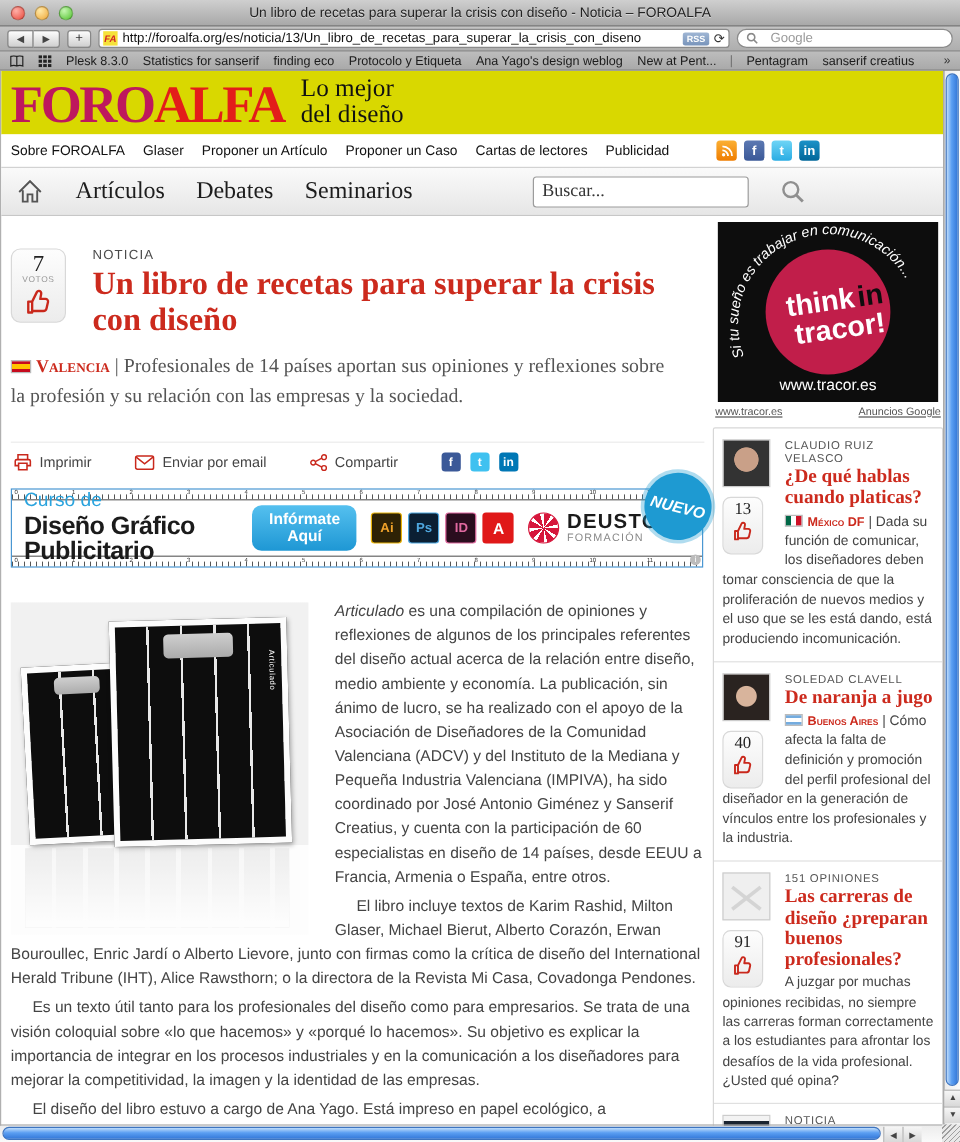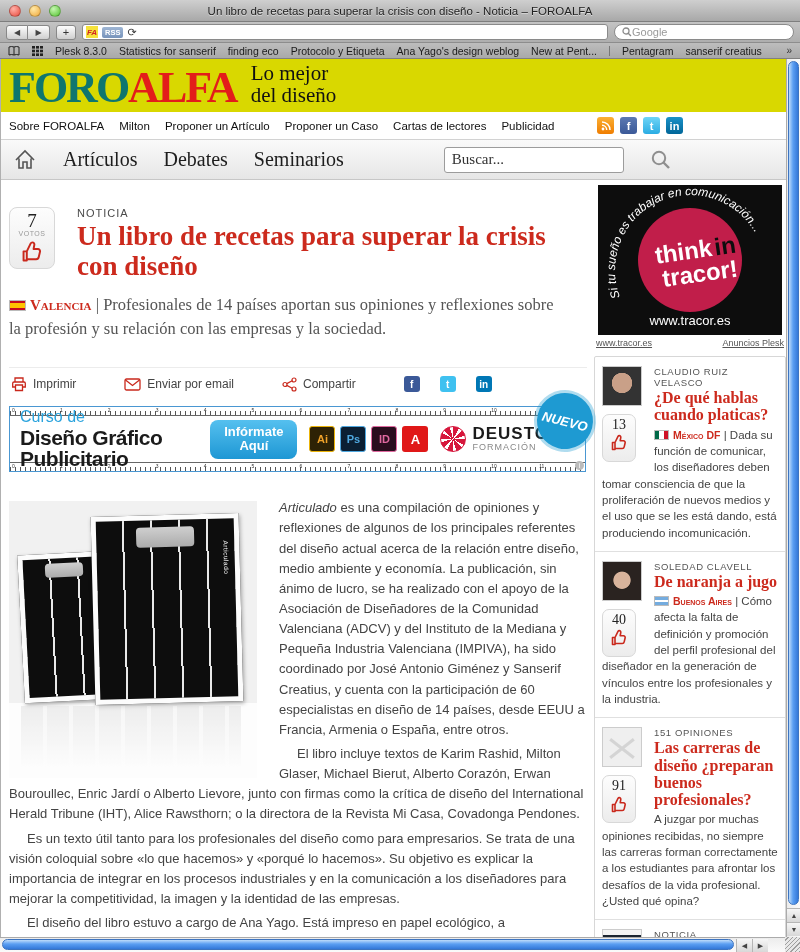--- a/index.html
+++ b/index.html
@@ -30,38 +30,38 @@
     display:flex; align-items:center; justify-content:center; }
   .addressbar { flex:1; height:16px; background:#fff; border:1px solid #8a8a8a;
     border-radius:3px; display:flex; align-items:center; padding:0 3px; gap:4px; }
   .favicon { width:12px; height:12px; background:#f6e23a; color:#d32424; font-weight:bold;
     font-size:8px; display:flex; align-items:center; justify-content:center; flex:none;font-style:italic; }
   .urltext { flex:1; font-size:11px; color:#111; white-space:nowrap; overflow:hidden; }
   .rssbadge { background:linear-gradient(#9fb6d4,#7894bb); color:#fff; font-size:7.5px;
     font-weight:bold; border-radius:2px; padding:1px 3px; flex:none; }
   .reload { font-size:11px; color:#333; flex:none; }
   .gsearch { width:180px; height:16px; background:#fff; border:1px solid #8a8a8a;
-    border-radius:9px; display:flex; align-items:center; padding:0 7px; gap:0; flex:none; }
+    border-radius:9px; display:flex; align-items:center; padding:0 7px; gap:10px; flex:none; }
   .gsearch .mag{ flex:none; }
   .gsearch span{ font-size:11px; color:#9a9a9a; }
   .bookmarksbar { height:16px; background:linear-gradient(#bdbdbd,#a9a9a9);
     border-bottom:1px solid #808080; display:flex; align-items:center; padding:0 8px;
     gap:12px; font-size:10.5px; color:#1b1b1b; white-space:nowrap; }
   .bm-ico { display:flex; align-items:center; }
   .bm-sep { width:1px; height:10px; background:#777; }
   .bm-chev { margin-left:auto; color:#333; font-size:10px; }
 
   
   .viewport { position:absolute; top:59px; left:0; width:786px; bottom:0; background:#fff;
     overflow:hidden; border-left:1px solid #b0b0b0; }
   .masthead { height:53px; background:#d9d800; display:flex; align-items:flex-end;
     padding:0 0 4px 8px; gap:14px; }
   .logo { font-family:"Liberation Serif", serif; font-weight:bold; font-size:44px;
     line-height:.9; letter-spacing:-2px; }
-  .logo .foro{ color:#0f766e; } .logo .alfa{ color:#e31d1a; }
+  .logo .foro{ color:#be185d; } .logo .alfa{ color:#e31d1a; }
   .tagline { font-family:"Liberation Serif", serif; font-size:21px; line-height:1.05;
     color:#111; padding-bottom:2px; }
   .topnav { height:27px; display:flex; align-items:center; padding:0 8px; gap:15px;
     font-size:11.5px; color:#111; background:#fff; }
   .topnav .navitem{ cursor:pointer; }
   .socials { margin-left:auto; margin-right:95px; display:flex; gap:6px; }
   .soc { width:17px; height:17px; border-radius:3px; color:#fff; font-size:11px;
     font-weight:bold; display:flex; align-items:center; justify-content:center; }
   .soc.rss{ background:linear-gradient(#fbb034,#ef7d00); }
   .soc.fb{ background:linear-gradient(#5c79b2,#3b5998); }
@@ -93,21 +93,21 @@
   .summary { margin-top:12px; width:560px; font-family:"Liberation Serif", serif;
     font-size:16.5px; line-height:1.45; color:#555; }
   .loc { font-variant:small-caps; color:#cc2a1d; font-weight:bold; font-size:15px; }
   .flag { display:inline-block; width:17px; height:11px; vertical-align:-1px;
     margin-right:4px; border:1px solid #bbb; }
   .fl-es { background:linear-gradient(#c60b1e 0 25%, #ffc400 25% 75%, #c60b1e 75%); }
   .fl-mx { background:linear-gradient(90deg,#006847 0 33%, #fff 33% 66%, #ce1126 66%); }
   .fl-ar { background:linear-gradient(#74acdf 0 33%, #fff 33% 66%, #74acdf 66%); }
 
   
-  .actions { display:flex; align-items:center; gap:20px; margin-top:26px;
+  .actions { display:flex; align-items:center; gap:8px; margin-top:26px;
     padding:8px 2px; border-top:1px solid #ececec; font-size:12px; color:#444; }
   .act { display:flex; align-items:center; gap:6px; margin-right:28px; cursor:pointer; }
   .mini { width:16px; height:16px; border-radius:3px; color:#fff; font-size:10px;
     font-weight:bold; display:flex; align-items:center; justify-content:center; cursor:pointer; }
   .mini.fb{ background:#3b5998; } .mini.tw{ background:#3fc1f0; } .mini.li{ background:#0077b5; }
 
   
   .banner { position:relative; width:577px; height:66px; margin-top:6px;
     border:1px solid #4a97d2; background:#fff; overflow:visible; }
   .ruler { position:absolute; left:0; right:0; height:9px;
@@ -238,20 +238,21 @@
   </div>
 
   <div class="toolbar">
     <div class="navbtns">
       <div class="navbtn">◀</div>
       <div class="navbtn">▶</div>
     </div>
     <div class="addbtn">+</div>
     <div class="addressbar">
       <div class="favicon">FA</div>
+      <div class="urltext">http://foroalfa.org/es/noticia/13/Un_libro_de_recetas_para_superar_la_crisis_con_diseno</div>
       <div class="rssbadge">RSS</div>
       <div class="reload">⟳</div>
     </div>
     <div class="gsearch">
       <svg class="mag" width="10" height="10" viewBox="0 0 10 10">
           <circle cx="4" cy="4" r="3" fill="none" stroke="#8a8a8a" stroke-width="1.3"></circle>
           <line x1="6.2" y1="6.2" x2="9" y2="9" stroke="#8a8a8a" stroke-width="1.3"></line>
         </svg>
       <span>Google</span>
     </div>
@@ -295,21 +296,21 @@
     <div class="masthead">
       <div class="logo"><span class="foro">FORO</span><span class="alfa">ALFA</span></div>
       <div class="tagline">
         <div>Lo mejor</div>
         <div>del diseño</div>
       </div>
     </div>
 
     <div class="topnav">
       <span class="navitem">Sobre FOROALFA</span>
-      <span class="navitem">Milton</span>
+      <span class="navitem">Glaser</span>
       <span class="navitem">Proponer un Artículo</span>
       <span class="navitem">Proponer un Caso</span>
       <span class="navitem">Cartas de lectores</span>
       <span class="navitem">Publicidad</span>
       <div class="socials">
         <div class="soc rss">
             <svg width="10" height="10" viewBox="0 0 10 10">
               <circle cx="2" cy="8" r="1.4" fill="#fff"></circle>
               <path d="M1 4.3 A4.7 4.7 0 0 1 5.7 9 M1 1 A8 8 0 0 1 9 9" fill="none" stroke="#fff" stroke-width="1.5"></path>
             </svg>
@@ -477,21 +478,21 @@
             <g transform="rotate(-8 92 75)" font-family="Liberation Sans, sans-serif" font-weight="bold">
               <text x="58" y="74" font-size="24" fill="#fff">think</text>
               <text x="118" y="74" font-size="24" fill="#0d0d0d">in</text>
               <text x="62" y="98" font-size="24" fill="#fff">tracor!</text>
             </g>
             <text x="92" y="140" text-anchor="middle" font-family="Liberation Sans, sans-serif" font-size="13" fill="#fff">www.tracor.es</text>
           </svg>
         </div>
         <div class="adlinks">
           <span>www.tracor.es</span>
-          <span>Anuncios Plesk</span>
+          <span>Anuncios Google</span>
         </div>
 
         <div class="entries" id="entries">
     <div class="entry">
       <div class="e-left">
         <div class="avatar photo-man"></div>
         <div class="evote">
           <div class="n">13</div>
           <svg width="20" height="20" viewBox="0 0 20 20" style="margin:1px auto 0">
                     <path d="M3.5 9.5 H6 V16.5 H3.5 Z M6 15.5 H13.2 c1 0 1.8-.65 2-1.6 l.95-4.1 c.25-1.05-.55-2.05-1.6-2.05 H11.2 l.6-3.3 c.18-.95-.55-1.85-1.5-1.85-.55 0-1.05.3-1.3.8 L6 9.5" fill="none" stroke="#c9281c" stroke-width="1.6" stroke-linejoin="round"></path>

